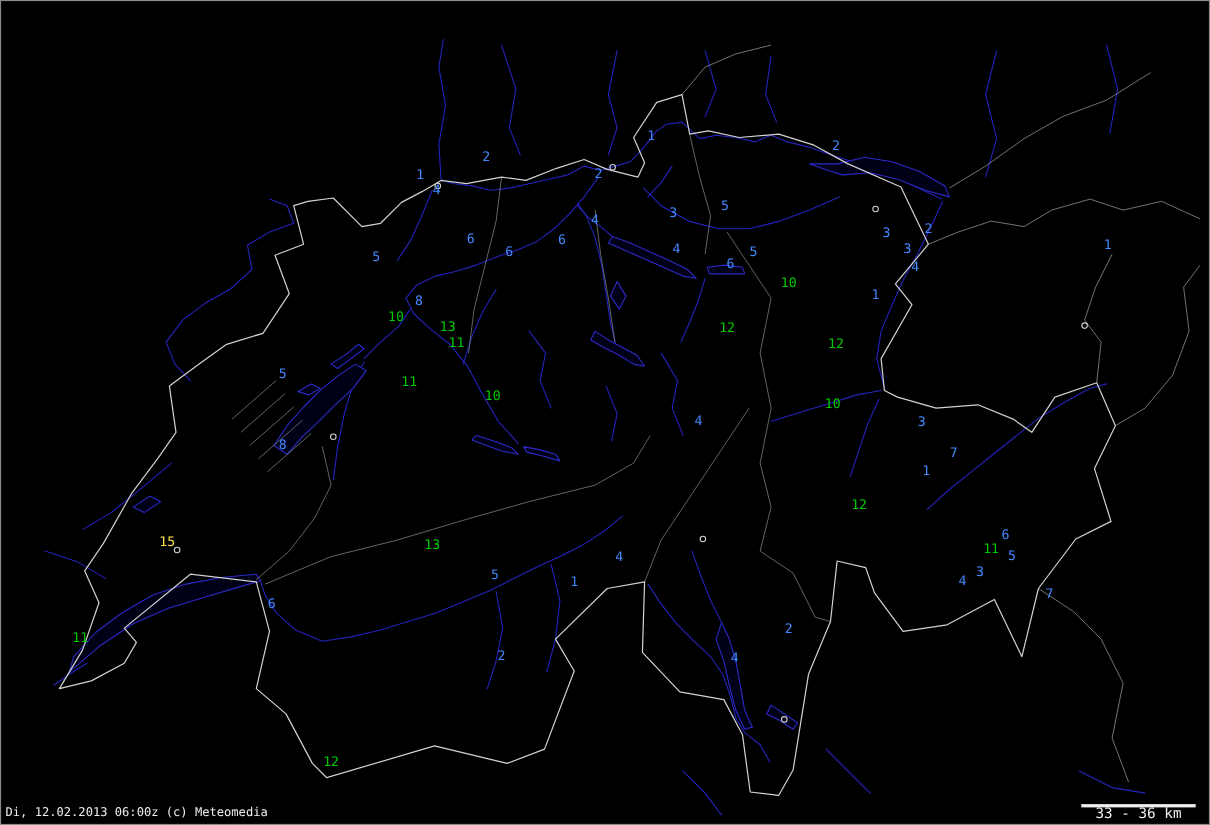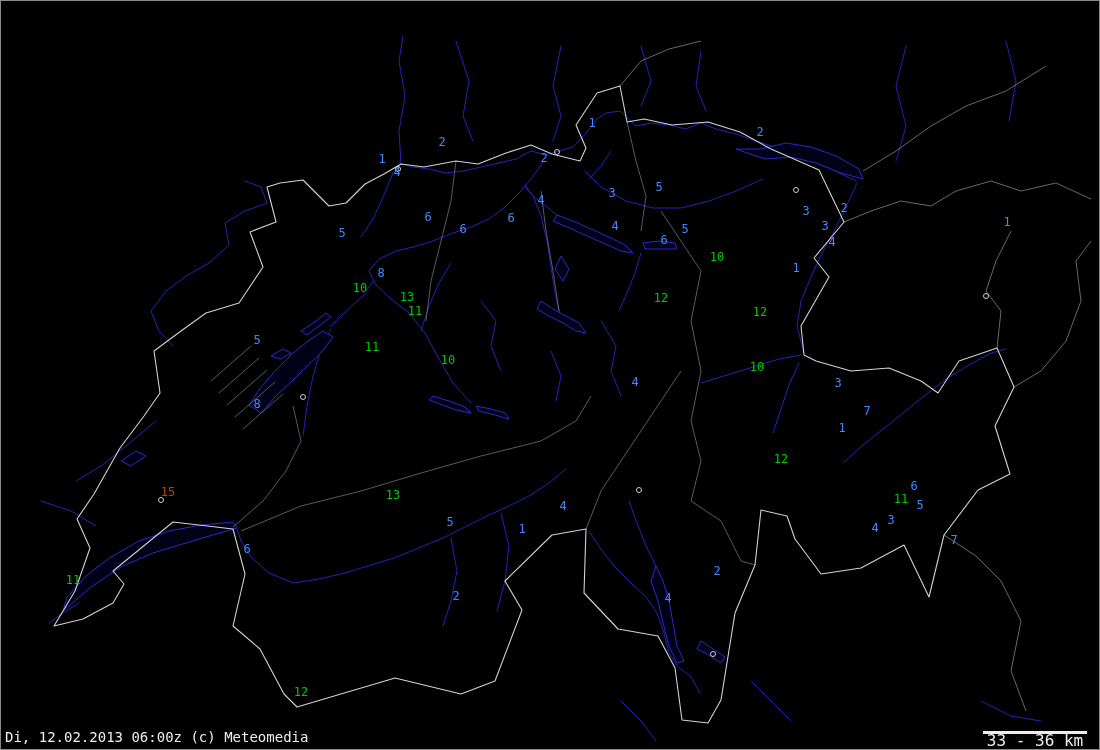--- a/index.html
+++ b/index.html
@@ -12,27 +12,27 @@
     position:absolute;left:4px;top:3px;color:#ededed;font-size:11px;
     letter-spacing:0px;white-space:pre;z-index:30;
   }
   .map-svg{position:absolute;left:0;top:0;z-index:5;}
   .stations-layer{position:absolute;left:0;top:0;width:100%;height:100%;z-index:20;pointer-events:none;}
   .station{
     position:absolute;transform:translate(-50%,-50%);
     font-size:12px;line-height:12px;font-family:"DejaVu Sans Mono",monospace;
   }
   .footer-date{
-    position:absolute;left:4px;bottom:4px;color:#ededed;font-size:14px;z-index:30;white-space:pre;text-align:right;
+    position:absolute;left:4px;bottom:4px;color:#ededed;font-size:11px;z-index:30;white-space:pre;text-align:right;
   }
   .scalebar{
     position:absolute;right:12px;bottom:2px;width:104px;z-index:30;text-align:center;
   }
   .scalebar .bar{height:3px;background:#ededed;margin-bottom:1px;}
-  .scalebar .lbl{color:#ededed;font-size:16px;line-height:12px;white-space:pre;}
+  .scalebar .lbl{color:#ededed;font-size:13px;line-height:12px;white-space:pre;}
 </style>
 </head>
 <body>
 
 <div class="screen">
 
 
   <svg class="map-svg" width="1100" height="750" viewBox="0 0 1100 750">
 
     <g stroke="#2323bb" stroke-width="1" fill="none" stroke-linejoin="round" stroke-linecap="round">
@@ -168,21 +168,21 @@
       <span class="station" style="left: 256px; top: 339px; color: rgb(68, 136, 255);">5</span>
       <span class="station" style="left: 371px; top: 346px; color: rgb(0, 204, 0);">11</span>
       <span class="station" style="left: 447px; top: 359px; color: rgb(0, 204, 0);">10</span>
       <span class="station" style="left: 756px; top: 366px; color: rgb(0, 204, 0);">10</span>
       <span class="station" style="left: 634px; top: 381px; color: rgb(68, 136, 255);">4</span>
       <span class="station" style="left: 837px; top: 382px; color: rgb(68, 136, 255);">3</span>
       <span class="station" style="left: 256px; top: 403px; color: rgb(68, 136, 255);">8</span>
       <span class="station" style="left: 866px; top: 410px; color: rgb(68, 136, 255);">7</span>
       <span class="station" style="left: 841px; top: 427px; color: rgb(68, 136, 255);">1</span>
       <span class="station" style="left: 780px; top: 458px; color: rgb(0, 204, 0);">12</span>
-      <span class="station" style="left: 167px; top: 491px; color: #c2410c;">15</span>
+      <span class="station" style="left: 151px; top: 491px; color: #fde047;">15</span>
       <span class="station" style="left: 913px; top: 485px; color: rgb(68, 136, 255);">6</span>
       <span class="station" style="left: 392px; top: 494px; color: rgb(0, 204, 0);">13</span>
       <span class="station" style="left: 900px; top: 498px; color: rgb(0, 204, 0);">11</span>
       <span class="station" style="left: 919px; top: 504px; color: rgb(68, 136, 255);">5</span>
       <span class="station" style="left: 562px; top: 505px; color: rgb(68, 136, 255);">4</span>
       <span class="station" style="left: 890px; top: 519px; color: rgb(68, 136, 255);">3</span>
       <span class="station" style="left: 449px; top: 521px; color: rgb(68, 136, 255);">5</span>
       <span class="station" style="left: 521px; top: 528px; color: rgb(68, 136, 255);">1</span>
       <span class="station" style="left: 874px; top: 527px; color: rgb(68, 136, 255);">4</span>
       <span class="station" style="left: 953px; top: 539px; color: rgb(68, 136, 255);">7</span>

